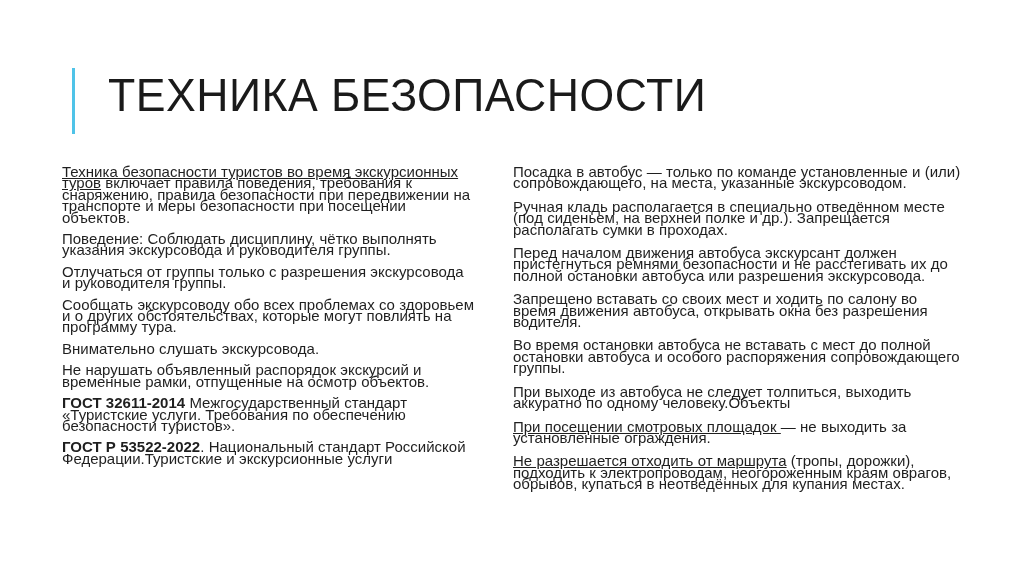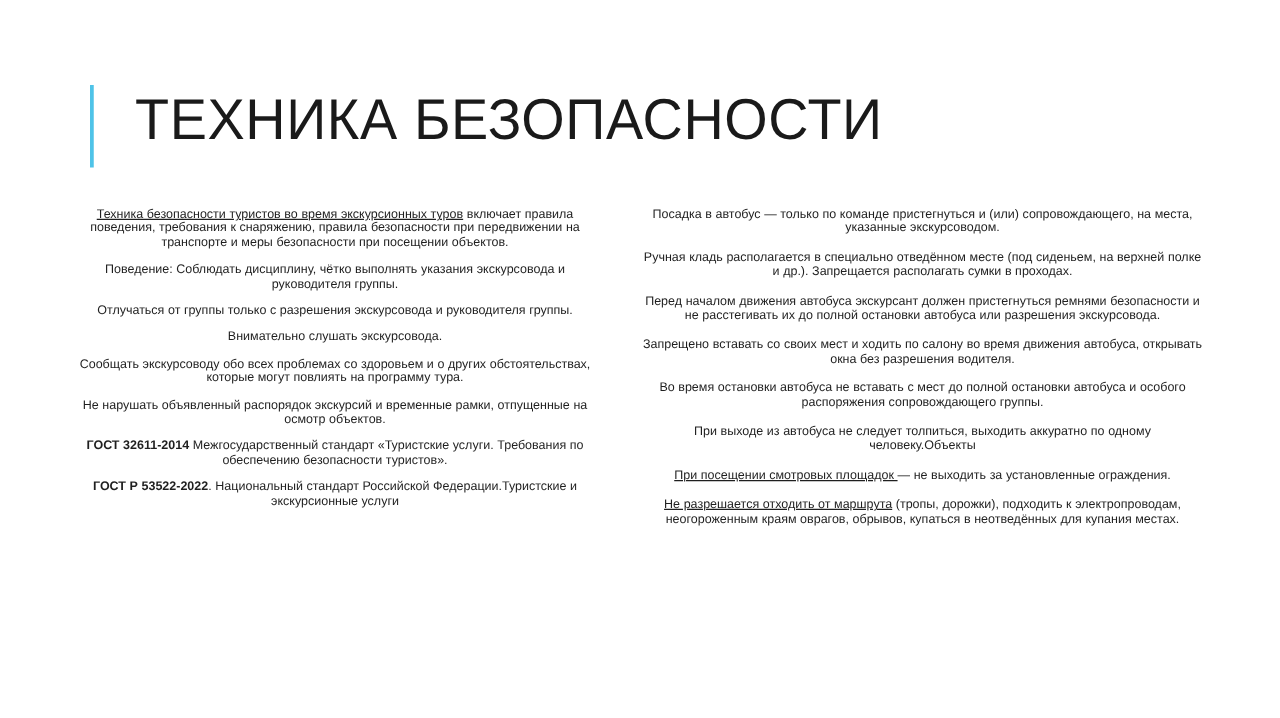--- a/index.html
+++ b/index.html
@@ -68,24 +68,24 @@
   }
   .col {
     position: absolute;
     top: 0;
   }
   .col-left  { left: 62px;  width: 412px; }
   .col-right { left: 513px; width: 450px; }
 
   .para {
     margin: 0 0 9px 0;
-    font-size: 10px;
+    font-size: 15px;
     line-height: 11.4px;
     color: #1f1f1f;
-    text-align: center;
+    text-align: left;
     word-spacing: 0.1px;
   }
   .para:last-child { margin-bottom: 0; }
 
   .para .u {
     text-decoration: underline;
     text-underline-offset: 1px;
   }
   .para .b {
     font-weight: bold;
@@ -107,37 +107,37 @@
 
     <div class="col col-left">
 
       <p class="para gap-md"><span class="u">Техника безопасности туристов во время экскурсионных туров</span><span> включает правила поведения, требования к снаряжению, правила безопасности при передвижении на транспорте и меры безопасности при посещении объектов.</span></p>
 
       <p class="para gap-md">Поведение: Соблюдать дисциплину, чётко выполнять указания экскурсовода и руководителя группы.</p>
 
 
       <p class="para gap-md">Отлучаться от группы только с разрешения экскурсовода и руководителя группы.</p>
 
+      <p class="para gap-md">Сообщать экскурсоводу обо всех проблемах со здоровьем и о других обстоятельствах, которые могут повлиять на программу тура.</p>
+
       <p class="para gap-md">Внимательно слушать экскурсовода.</p>
-
-      <p class="para gap-md">Сообщать экскурсоводу обо всех проблемах со здоровьем и о других обстоятельствах, которые могут повлиять на программу тура.</p>
 
       <p class="para gap-md">Не нарушать объявленный распорядок экскурсий и временные рамки, отпущенные на осмотр объектов.</p>
 
       <p class="para gap-md"><span class="b">ГОСТ 32611-2014</span><span> Межгосударственный стандарт «Туристские услуги. Требования по обеспечению безопасности туристов».</span></p>
 
 
       <p class="para"><span class="b">ГОСТ Р 53522-2022</span><span>. Национальный стандарт Российской Федерации.Туристские и экскурсионные услуги</span></p>
 
     </div>
 
     <div class="col col-right">
 
 
-      <p class="para gap-lg">Посадка в автобус — только по команде пристегнуться и (или) сопровождающего, на места, указанные экскурсоводом.</p>
+      <p class="para gap-lg">Посадка в автобус — только по команде установленные и (или) сопровождающего, на места, указанные экскурсоводом.</p>
 
       <p class="para gap-lg">Ручная кладь располагается в специально отведённом месте (под сиденьем, на верхней полке и др.). Запрещается располагать сумки в проходах.</p>
 
       <p class="para gap-lg">Перед началом движения автобуса экскурсант должен пристегнуться ремнями безопасности и не расстегивать их до полной остановки автобуса или разрешения экскурсовода.</p>
 
       <p class="para gap-lg">Запрещено вставать со своих мест и ходить по салону во время движения автобуса, открывать окна без разрешения водителя.</p>
 
       <p class="para gap-lg">Во время остановки автобуса не вставать с мест до полной остановки автобуса и особого распоряжения сопровождающего группы.</p>
 
       <p class="para gap-lg">При выходе из автобуса не следует толпиться, выходить аккуратно по одному человеку.Объекты</p>

